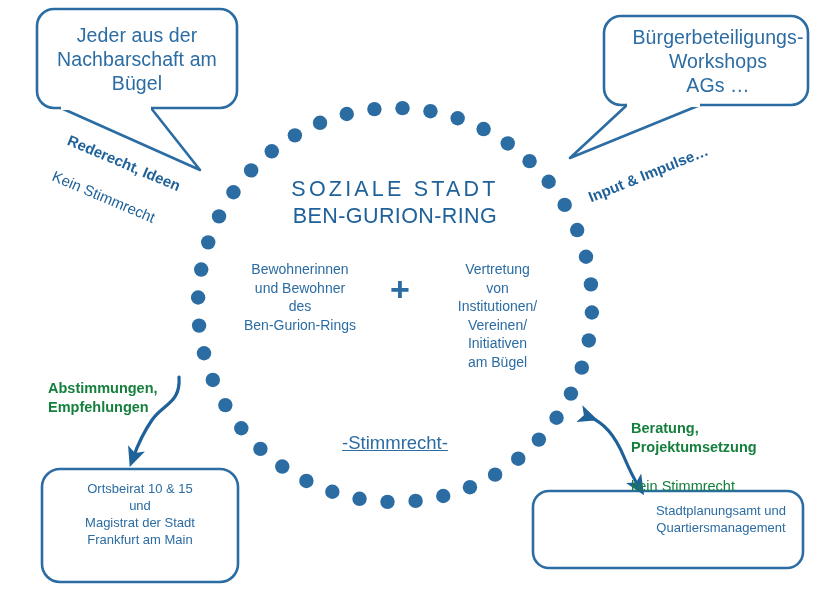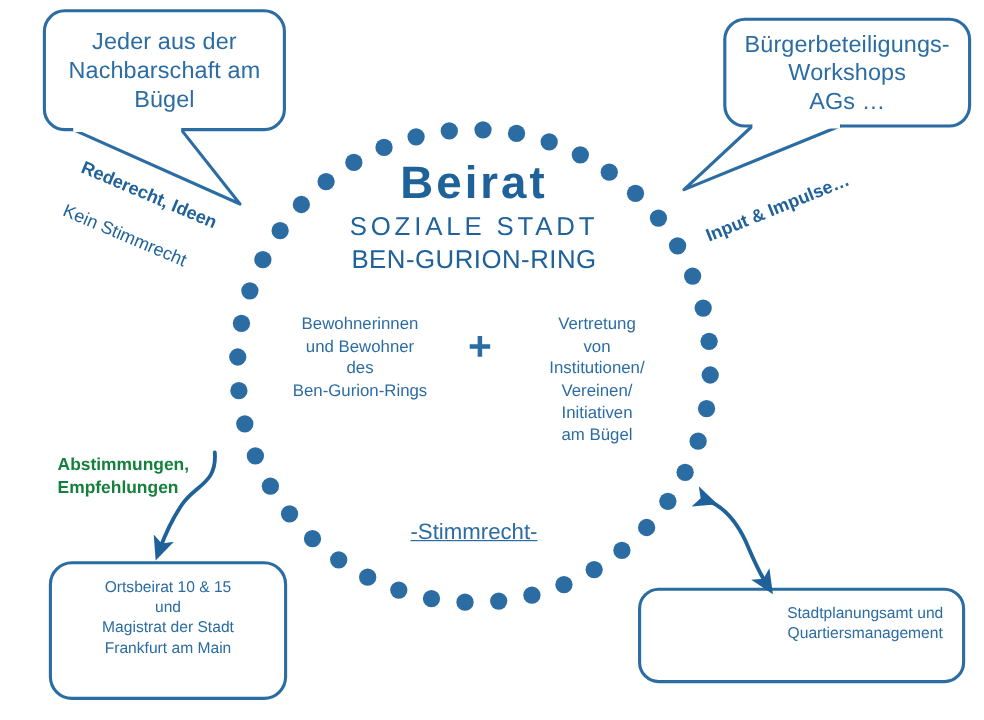--- a/index.html
+++ b/index.html
@@ -181,29 +181,28 @@
 
   <div class="txt bubble-text" style="left:37px; top:24px; width:200px;">Jeder aus der
 Nachbarschaft am
 Bügel</div>
 
   <div class="rot-label" style="left:80px; top:112px; transform:rotate(23deg); transform-origin:0 0;">
     <span class="b">Rederecht, Ideen</span>
     <span class="r">Kein Stimmrecht</span>
   </div>
 
-  <div class="txt bubble-text" style="left:604px; top:26px; width:204px;">Bürgerbeteiligungs-
+  <div class="txt bubble-text" style="left:604px; top:26px; width:204px;padding-left:12px;">Bürgerbeteiligungs-
 Workshops
 AGs …</div>
 
   <div class="rot-label" style="left:578px; top:170px; transform:rotate(-22deg); transform-origin:0 0; font-weight:bold;">
     <span class="b">Input &amp; Impulse…</span>
   </div>
 
-  <div class="txt" id="title-main" style="left:245px; top:130px; width:300px;">Beirat</div>
   <div class="txt" id="title-sub2" style="left:245px; top:203px; width:300px;">BEN-GURION-RING</div>
   <div class="txt" id="title-sub1" style="left:245px; top:176px; width:300px;">SOZIALE STADT</div>
 
   <div class="txt inner-col" style="left:215px; top:260px; width:170px;">Bewohnerinnen
 und Bewohner
 des
 Ben-Gurion-Rings</div>
 
   <div class="txt" style="left:385px; top:272px; width:30px; font-size:34px; font-weight:bold; color:#2b6ca3; line-height:1;">+</div>
 
@@ -219,17 +218,22 @@
   <div class="side-label" style="left:48px; top:360px; width:160px; text-align:left;">
     <span class="b">Abstimmungen,
 Empfehlungen</span>
   </div>
 
   <div class="txt box-text" style="left:42px; top:481px; width:196px;">Ortsbeirat 10 &amp; 15
 und
 Magistrat der Stadt
 Frankfurt am Main</div>
 
+  <div class="side-label" style="left:631px; top:400px; width:180px; text-align:left;">
+    <span class="b">Beratung,
+Projektumsetzung</span>
+    <span class="r">kein Stimmrecht</span>
+  </div>
 
   <div class="txt box-text" style="left:564px; top:503px; width:270px;padding-left:22px;">Stadtplanungsamt und
 Quartiersmanagement</div>
 
 </div>
 
 </body></html>

